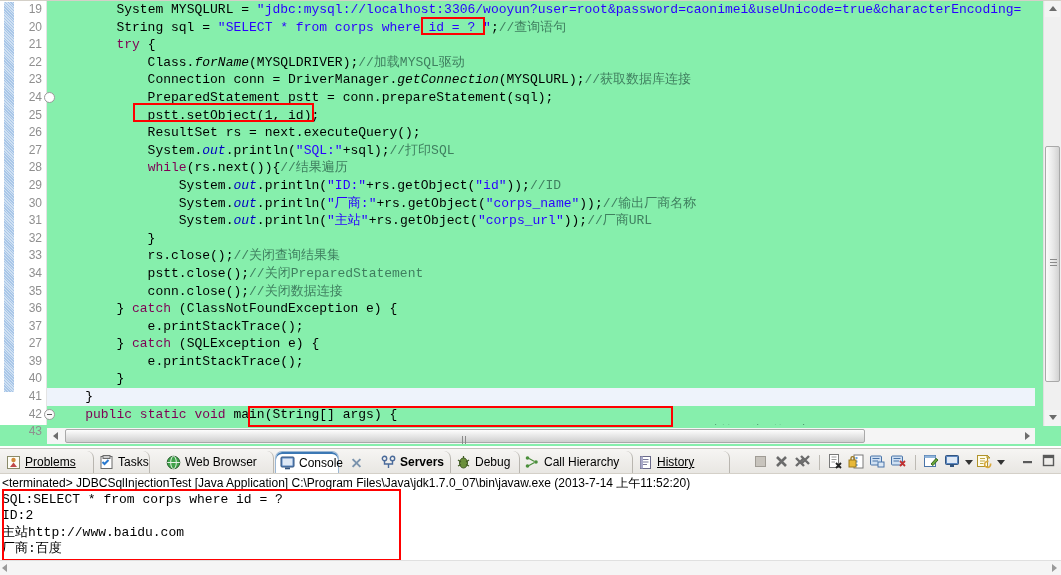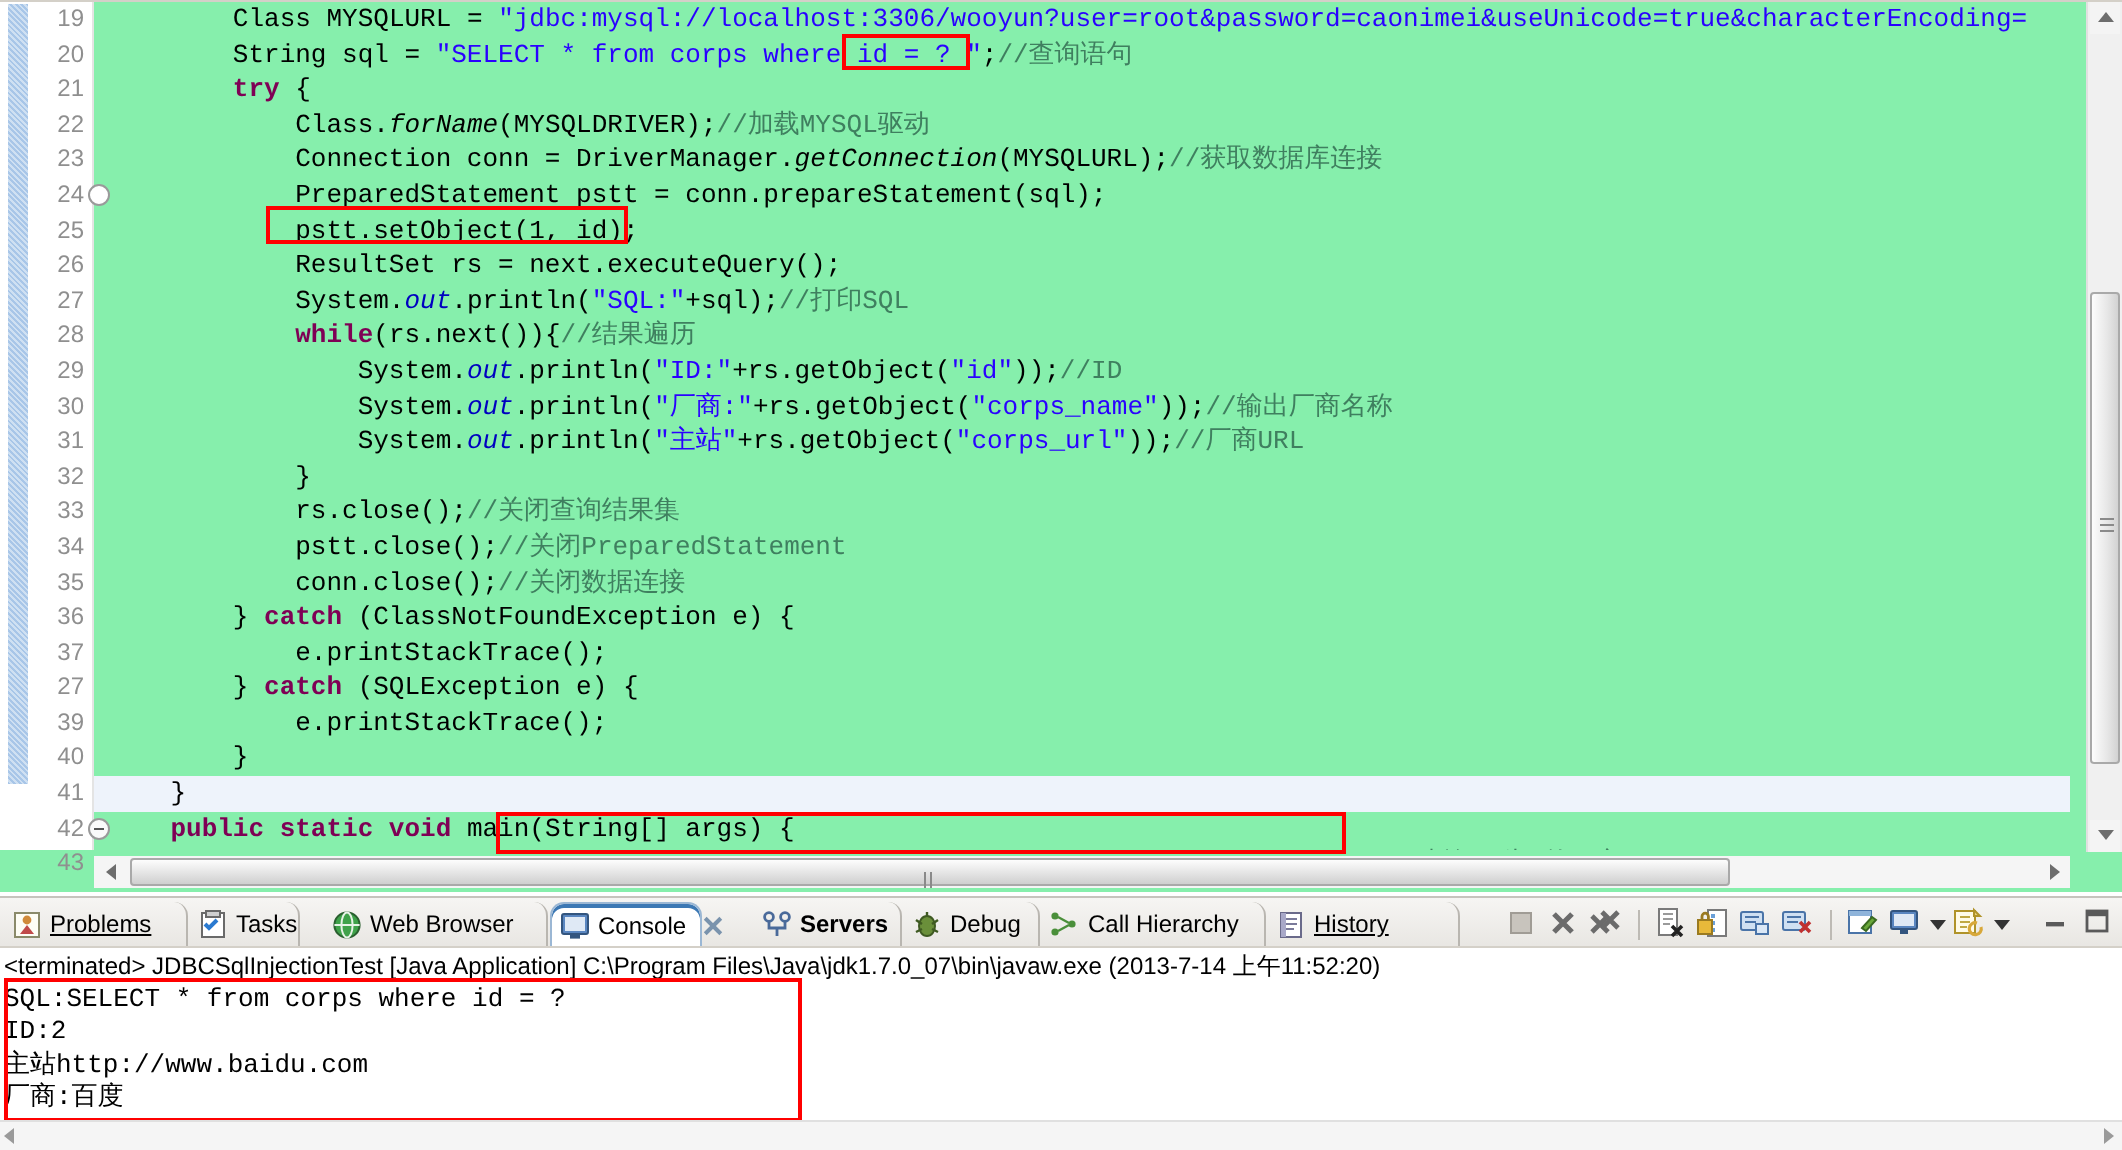--- a/index.html
+++ b/index.html
@@ -53,21 +53,21 @@
     overflow:hidden;
     font-family:"Liberation Mono","DejaVu Sans Mono",monospace;
     font-size:13px;
   }
   .cl{
     height:17.6px;line-height:17.6px;white-space:pre;
     padding-left:7px;
     color:#000;
   }
   .cl.hl{background:#eef3fb;}
-  .kw{color:#7f0055;font-weight:bold;}
+  .kw{color:#7f0055;font-weight:normal;}
   .str{color:#2a00ff;}
   .cmt{color:#3f7f5f;}
   .fld{color:#0000c0;font-style:italic;}
   .mth{color:#000;font-style:italic;}
 
   
   .redbox{position:absolute;border:2px solid #f00;box-sizing:border-box;pointer-events:none;}
 
   
   .vscroll{
@@ -201,21 +201,21 @@
           <div class="gutter-line">39</div>
           <div class="gutter-line">40</div>
           <div class="gutter-line">41</div>
           <div class="gutter-line">42<span class="fold minus"></span></div>
           <div class="gutter-line">43</div>
         </div>
     </div>
 
     <div class="code">
       <div id="code-lines">
-          <div class="cl"><span class="">        </span><span class="">Class</span><span class=""> MYSQLURL = </span><span class="str">"jdbc:mysql://localhost:3306/wooyun?user=root&amp;password=caonimei&amp;useUnicode=true&amp;characterEncoding=</span></div>
+          <div class="cl"><span class="">        </span><span class="">System</span><span class=""> MYSQLURL = </span><span class="str">"jdbc:mysql://localhost:3306/wooyun?user=root&amp;password=caonimei&amp;useUnicode=true&amp;characterEncoding=</span></div>
           <div class="cl"><span class="">        String sql = </span><span class="str">"SELECT * from corps where id = ? "</span><span class="">;</span><span class="cmt">//查询语句</span></div>
           <div class="cl"><span class="">        </span><span class="kw">try</span><span class=""> {</span></div>
           <div class="cl"><span class="">            Class.</span><span class="mth">forName</span><span class="">(MYSQLDRIVER);</span><span class="cmt">//加载MYSQL驱动</span></div>
           <div class="cl"><span class="">            Connection conn = DriverManager.</span><span class="mth">getConnection</span><span class="">(MYSQLURL);</span><span class="cmt">//获取数据库连接</span></div>
           <div class="cl"><span class="">            PreparedStatement pstt = conn.prepareStatement(sql);</span></div>
           <div class="cl"><span class="">            pstt.setObject(1, id);</span></div>
           <div class="cl"><span class="">            ResultSet rs = next.executeQuery();</span></div>
           <div class="cl"><span class="">            System.</span><span class="fld">out</span><span class="">.println(</span><span class="str">"SQL:"</span><span class="">+sql);</span><span class="cmt">//打印SQL</span></div>
           <div class="cl"><span class="">            </span><span class="kw">while</span><span class="">(rs.next()){</span><span class="cmt">//结果遍历</span></div>
           <div class="cl"><span class="">                System.</span><span class="fld">out</span><span class="">.println(</span><span class="str">"ID:"</span><span class="">+rs.getObject(</span><span class="str">"id"</span><span class="">));</span><span class="cmt">//ID</span></div>
@@ -292,21 +292,21 @@
             <span class="tl">Tasks</span>
           </div>
           <div class="tab inactive" style="left: 162px; width: 112px;">
             <span class="tico"><svg width="15" height="15">
                 <circle cx="7.5" cy="7.5" r="6.3" fill="#3fa24a" stroke="#2a5f2f"></circle>
                 <ellipse cx="7.5" cy="7.5" rx="2.8" ry="6.3" fill="none" stroke="#e6f2e6"></ellipse>
                 <path d="M1.2 7.5 H13.8" stroke="#e6f2e6"></path>
               </svg></span>
             <span class="tl">Web Browser</span>
           </div>
-          <div class="tab active" style="left: 275px; width: 76px;">
+          <div class="tab active" style="left: 275px; width: 64px;">
             <span class="tico"><svg width="15" height="15">
                 <rect x="1" y="2" width="13" height="10" rx="1" fill="#5a86c0" stroke="#33557f"></rect>
                 <rect x="2.5" y="3.5" width="10" height="7" fill="#dfe9f5"></rect>
                 <rect x="5" y="12.5" width="5" height="1.8" fill="#33557f"></rect>
               </svg></span>
             <span class="tl">Console</span>
             <span class="closex"></span>
           </div>
           <div class="tab inactive" style="left: 377px; width: 74px; font-weight: bold;">
             <span class="tico"><svg width="15" height="15">

